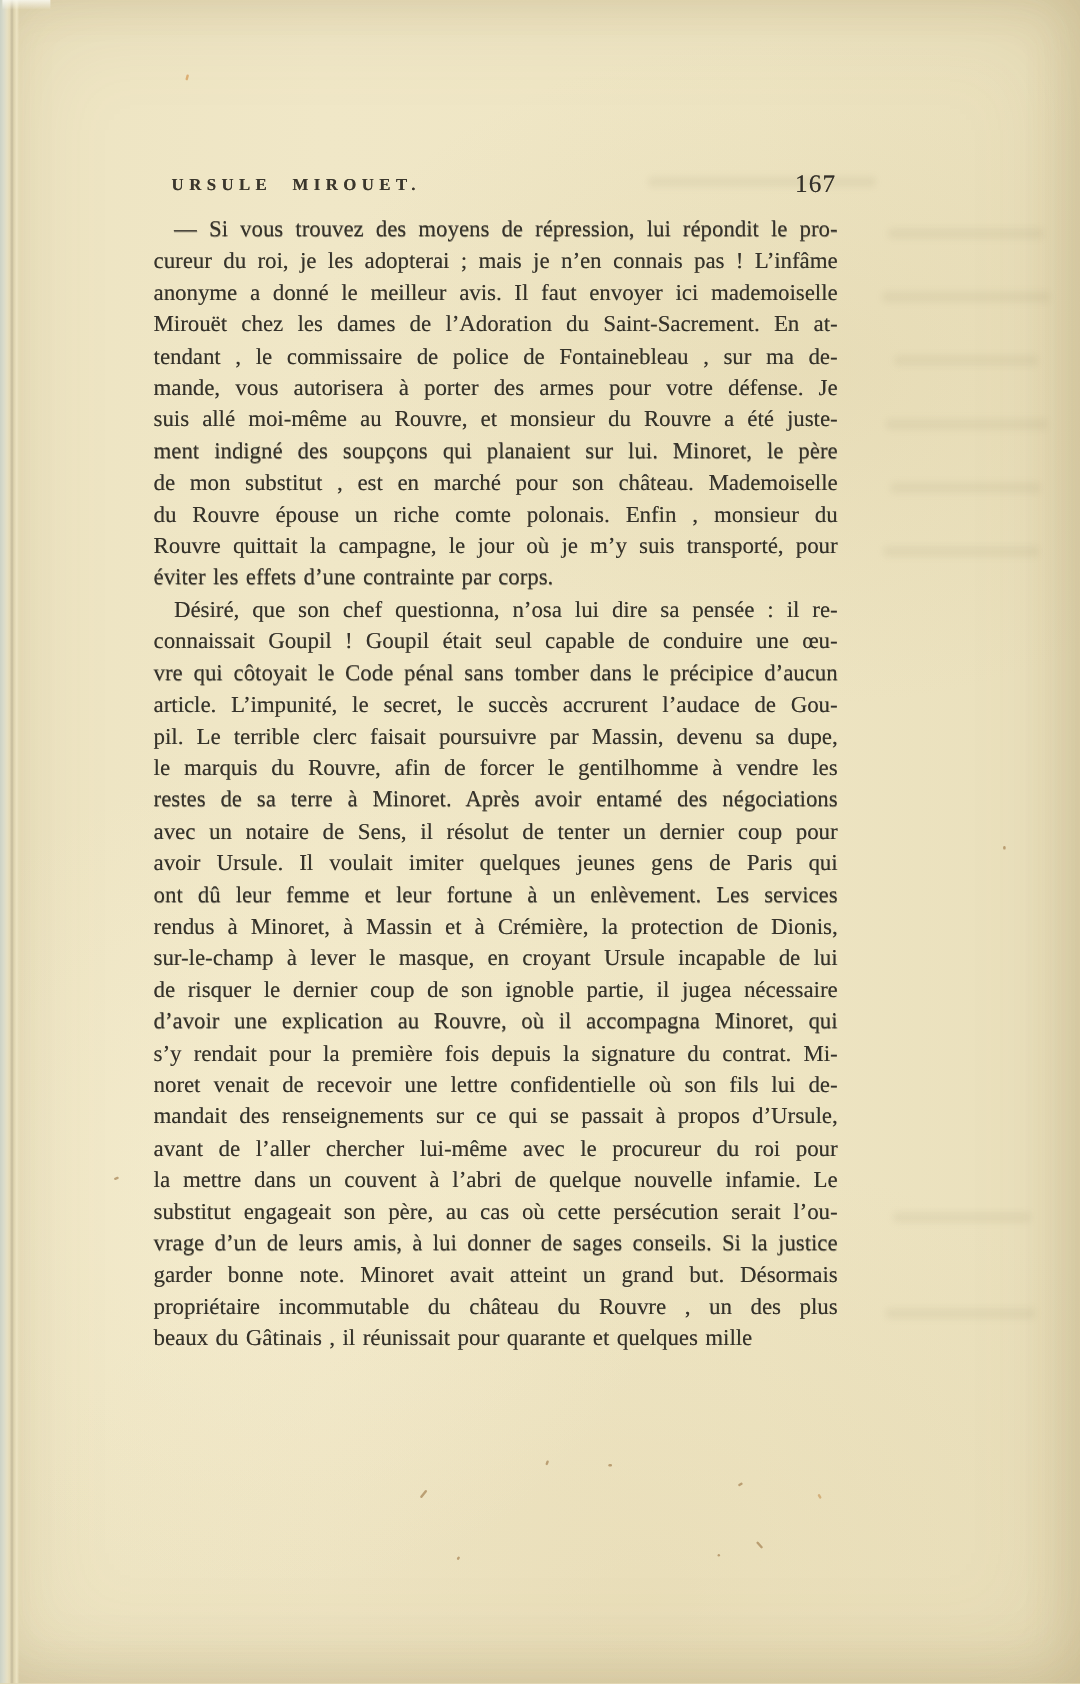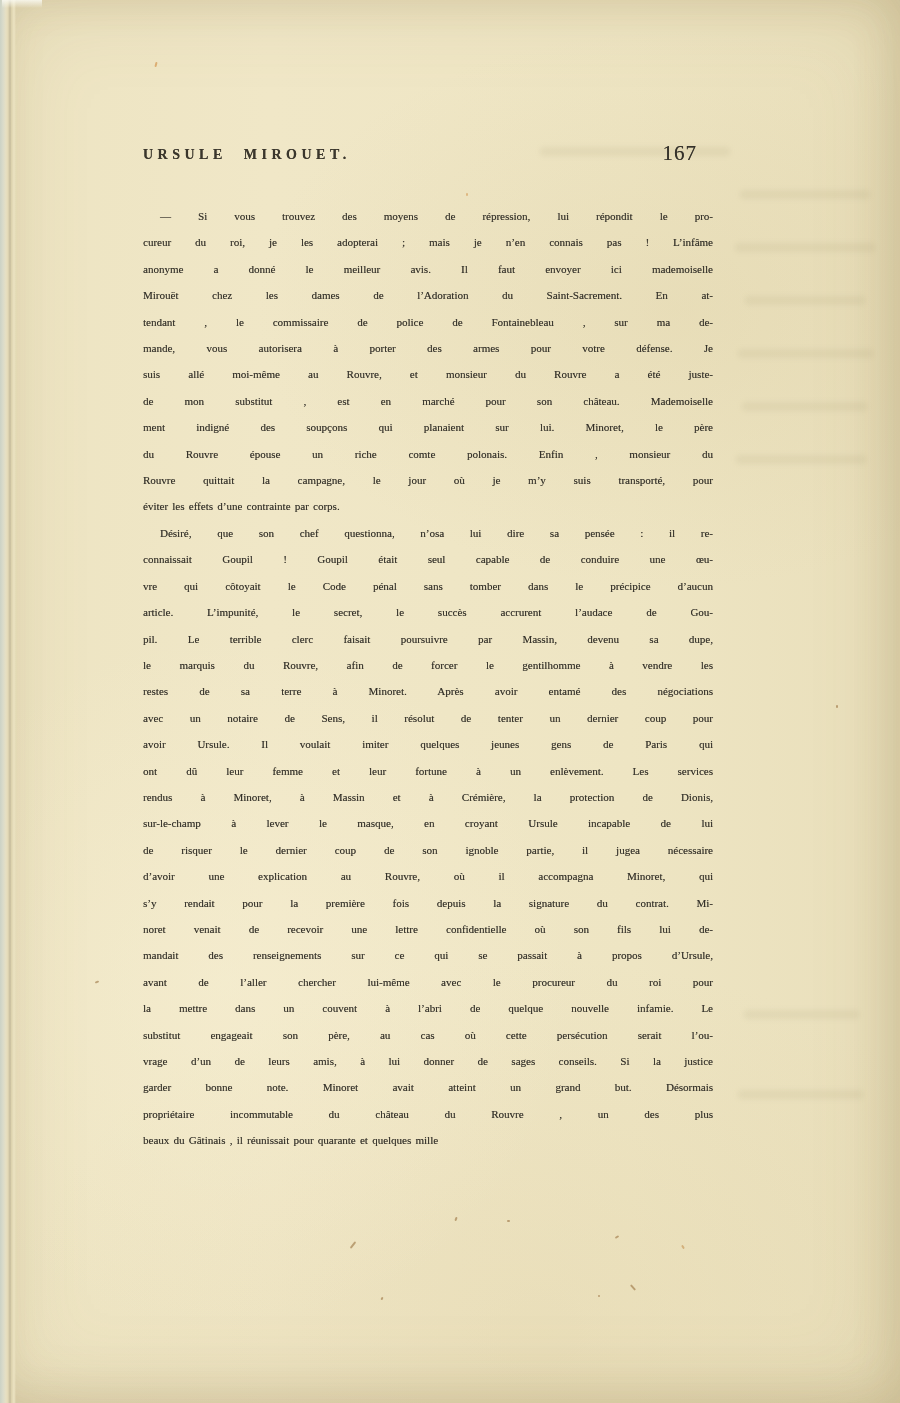--- a/index.html
+++ b/index.html
@@ -50,27 +50,26 @@
   .head-page-number {
     position: absolute; right: 16px; top: -3px;
     font-size: 21px; font-weight: normal;
     letter-spacing: 1px;
     color: #34312a;
     text-shadow: 0 0 0.5px rgba(52,49,42,0.7);
   }
 
   .text-block {
     position: absolute;
-    left: 143px; top: 179px; width: 570px;
+    left: 128px; top: 179px; width: 570px;
     color: #35322a;
-    font-size: 11px;
+    font-size: 19px;
     line-height: 26.4px;
     text-shadow: 0.2px 0.2px 0.45px rgba(53,50,42,0.55);
     word-spacing: 1.5px;
-    margin-top: 24px;
   }
   .paragraph { margin: 0; }
   .line { text-align: justify; text-align-last: justify; white-space: normal; }
   .line.last { text-align: center; text-align-last: left; }
   .line.first { text-indent: 17px; }
 
   
   .ghost { position: absolute; pointer-events: none; }
   .ghost-bar {
     position: absolute; height: 9px; border-radius: 4px;
@@ -111,22 +110,22 @@
 
   <div class="text-block">
       <div class="paragraph">
         <div class="line first">— Si vous trouvez des moyens de répression, lui répondit le pro-</div>
         <div class="line">cureur du roi, je les adopterai ; mais je n’en connais pas ! L’infâme</div>
         <div class="line">anonyme a donné le meilleur avis. Il faut envoyer ici mademoiselle</div>
         <div class="line">Mirouët chez les dames de l’Adoration du Saint-Sacrement. En at-</div>
         <div class="line">tendant , le commissaire de police de Fontainebleau , sur ma de-</div>
         <div class="line">mande, vous autorisera à porter des armes pour votre défense. Je</div>
         <div class="line">suis allé moi-même au Rouvre, et monsieur du Rouvre a été juste-</div>
+        <div class="line">ment indigné des soupçons qui planaient sur lui. Minoret, le père</div>
         <div class="line">de mon substitut , est en marché pour son château. Mademoiselle</div>
-        <div class="line">ment indigné des soupçons qui planaient sur lui. Minoret, le père</div>
         <div class="line">du Rouvre épouse un riche comte polonais. Enfin , monsieur du</div>
         <div class="line">Rouvre quittait la campagne, le jour où je m’y suis transporté, pour</div>
         <div class="line last">éviter les effets d’une contrainte par corps.</div>
       </div>
       <div class="paragraph">
         <div class="line first">Désiré, que son chef questionna, n’osa lui dire sa pensée : il re-</div>
         <div class="line">connaissait Goupil ! Goupil était seul capable de conduire une œu-</div>
         <div class="line">vre qui côtoyait le Code pénal sans tomber dans le précipice d’aucun</div>
         <div class="line">article. L’impunité, le secret, le succès accrurent l’audace de Gou-</div>
         <div class="line">pil. Le terrible clerc faisait poursuivre par Massin, devenu sa dupe,</div>

